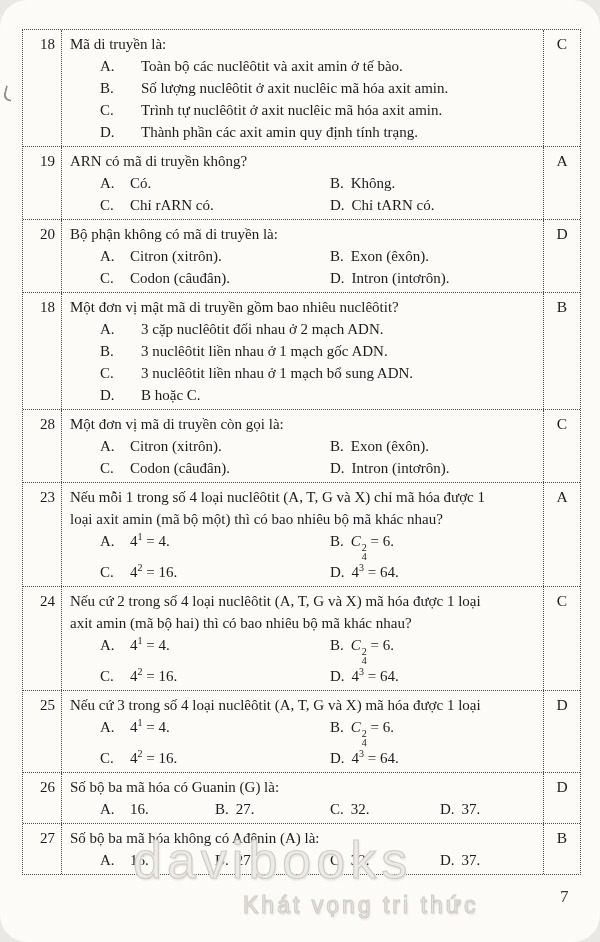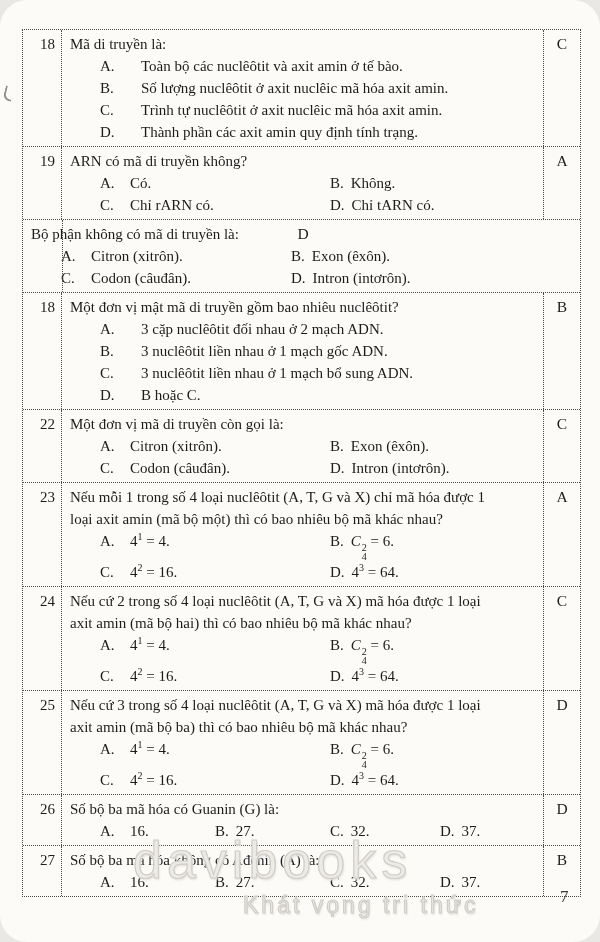--- a/index.html
+++ b/index.html
@@ -101,20 +101,21 @@
           <div class="opts cols-2">
             <div class="opt"><span class="olabel">A.</span><span class="otext">Có.</span></div>
             <div class="opt"><span class="olabel">B.</span><span class="otext">Không.</span></div>
             <div class="opt"><span class="olabel">C.</span><span class="otext">Chỉ rARN có.</span></div>
             <div class="opt"><span class="olabel">D.</span><span class="otext">Chỉ tARN có.</span></div>
           </div>
         </div>
         <div class="cell ans">A</div>
       </div>
       <div class="row">
+        <div class="cell num">20</div>
         <div class="cell main">
           <div class="qline">Bộ phận không có mã di truyền là:</div>
           <div class="opts cols-2">
             <div class="opt"><span class="olabel">A.</span><span class="otext">Citron (xitrôn).</span></div>
             <div class="opt"><span class="olabel">B.</span><span class="otext">Exon (êxôn).</span></div>
             <div class="opt"><span class="olabel">C.</span><span class="otext">Codon (câuđân).</span></div>
             <div class="opt"><span class="olabel">D.</span><span class="otext">Intron (intơrôn).</span></div>
           </div>
         </div>
         <div class="cell ans">D</div>
@@ -138,21 +139,21 @@
             </div>
             <div class="opt">
               <span class="olabel">D.</span>
               <span class="otext">B hoặc C.</span>
             </div>
           </div>
         </div>
         <div class="cell ans">B</div>
       </div>
       <div class="row">
-        <div class="cell num">22</div>
+        <div class="cell num">28</div>
         <div class="cell main">
           <div class="qline">Một đơn vị mã di truyền còn gọi là:</div>
           <div class="opts cols-2">
             <div class="opt"><span class="olabel">A.</span><span class="otext">Citron (xitrôn).</span></div>
             <div class="opt"><span class="olabel">B.</span><span class="otext">Exon (êxôn).</span></div>
             <div class="opt"><span class="olabel">C.</span><span class="otext">Codon (câuđân).</span></div>
             <div class="opt"><span class="olabel">D.</span><span class="otext">Intron (intơrôn).</span></div>
           </div>
         </div>
         <div class="cell ans">C</div>
@@ -188,21 +189,20 @@
             <div class="opt"><span class="olabel">C.</span><span class="otext">4<sup>2</sup> = 16.</span></div>
             <div class="opt"><span class="olabel">D.</span><span class="otext">4<sup>3</sup> = 64.</span></div>
           </div>
         </div>
         <div class="cell ans">C</div>
       </div>
       <div class="row">
         <div class="cell num">25</div>
         <div class="cell main">
           <div class="qline">Nếu cứ 3 trong số 4 loại nuclêôtit (A, T, G và X) mã hóa được 1 loại</div>
-          <div class="qline">axit amin (mã bộ ba) thì có bao nhiêu bộ mã khác nhau?</div>
           <div class="opts cols-2">
             <div class="opt"><span class="olabel">A.</span><span class="otext">4<sup>1</sup> = 4.</span></div>
             <div class="opt"><span class="olabel">B.</span><span class="otext"><span class="mi">C</span><span class="stk">
                   <sup>2</sup>
                   <sub>4</sub>
                 </span> = 6.</span></div>
             <div class="opt"><span class="olabel">C.</span><span class="otext">4<sup>2</sup> = 16.</span></div>
             <div class="opt"><span class="olabel">D.</span><span class="otext">4<sup>3</sup> = 64.</span></div>
           </div>
         </div>

